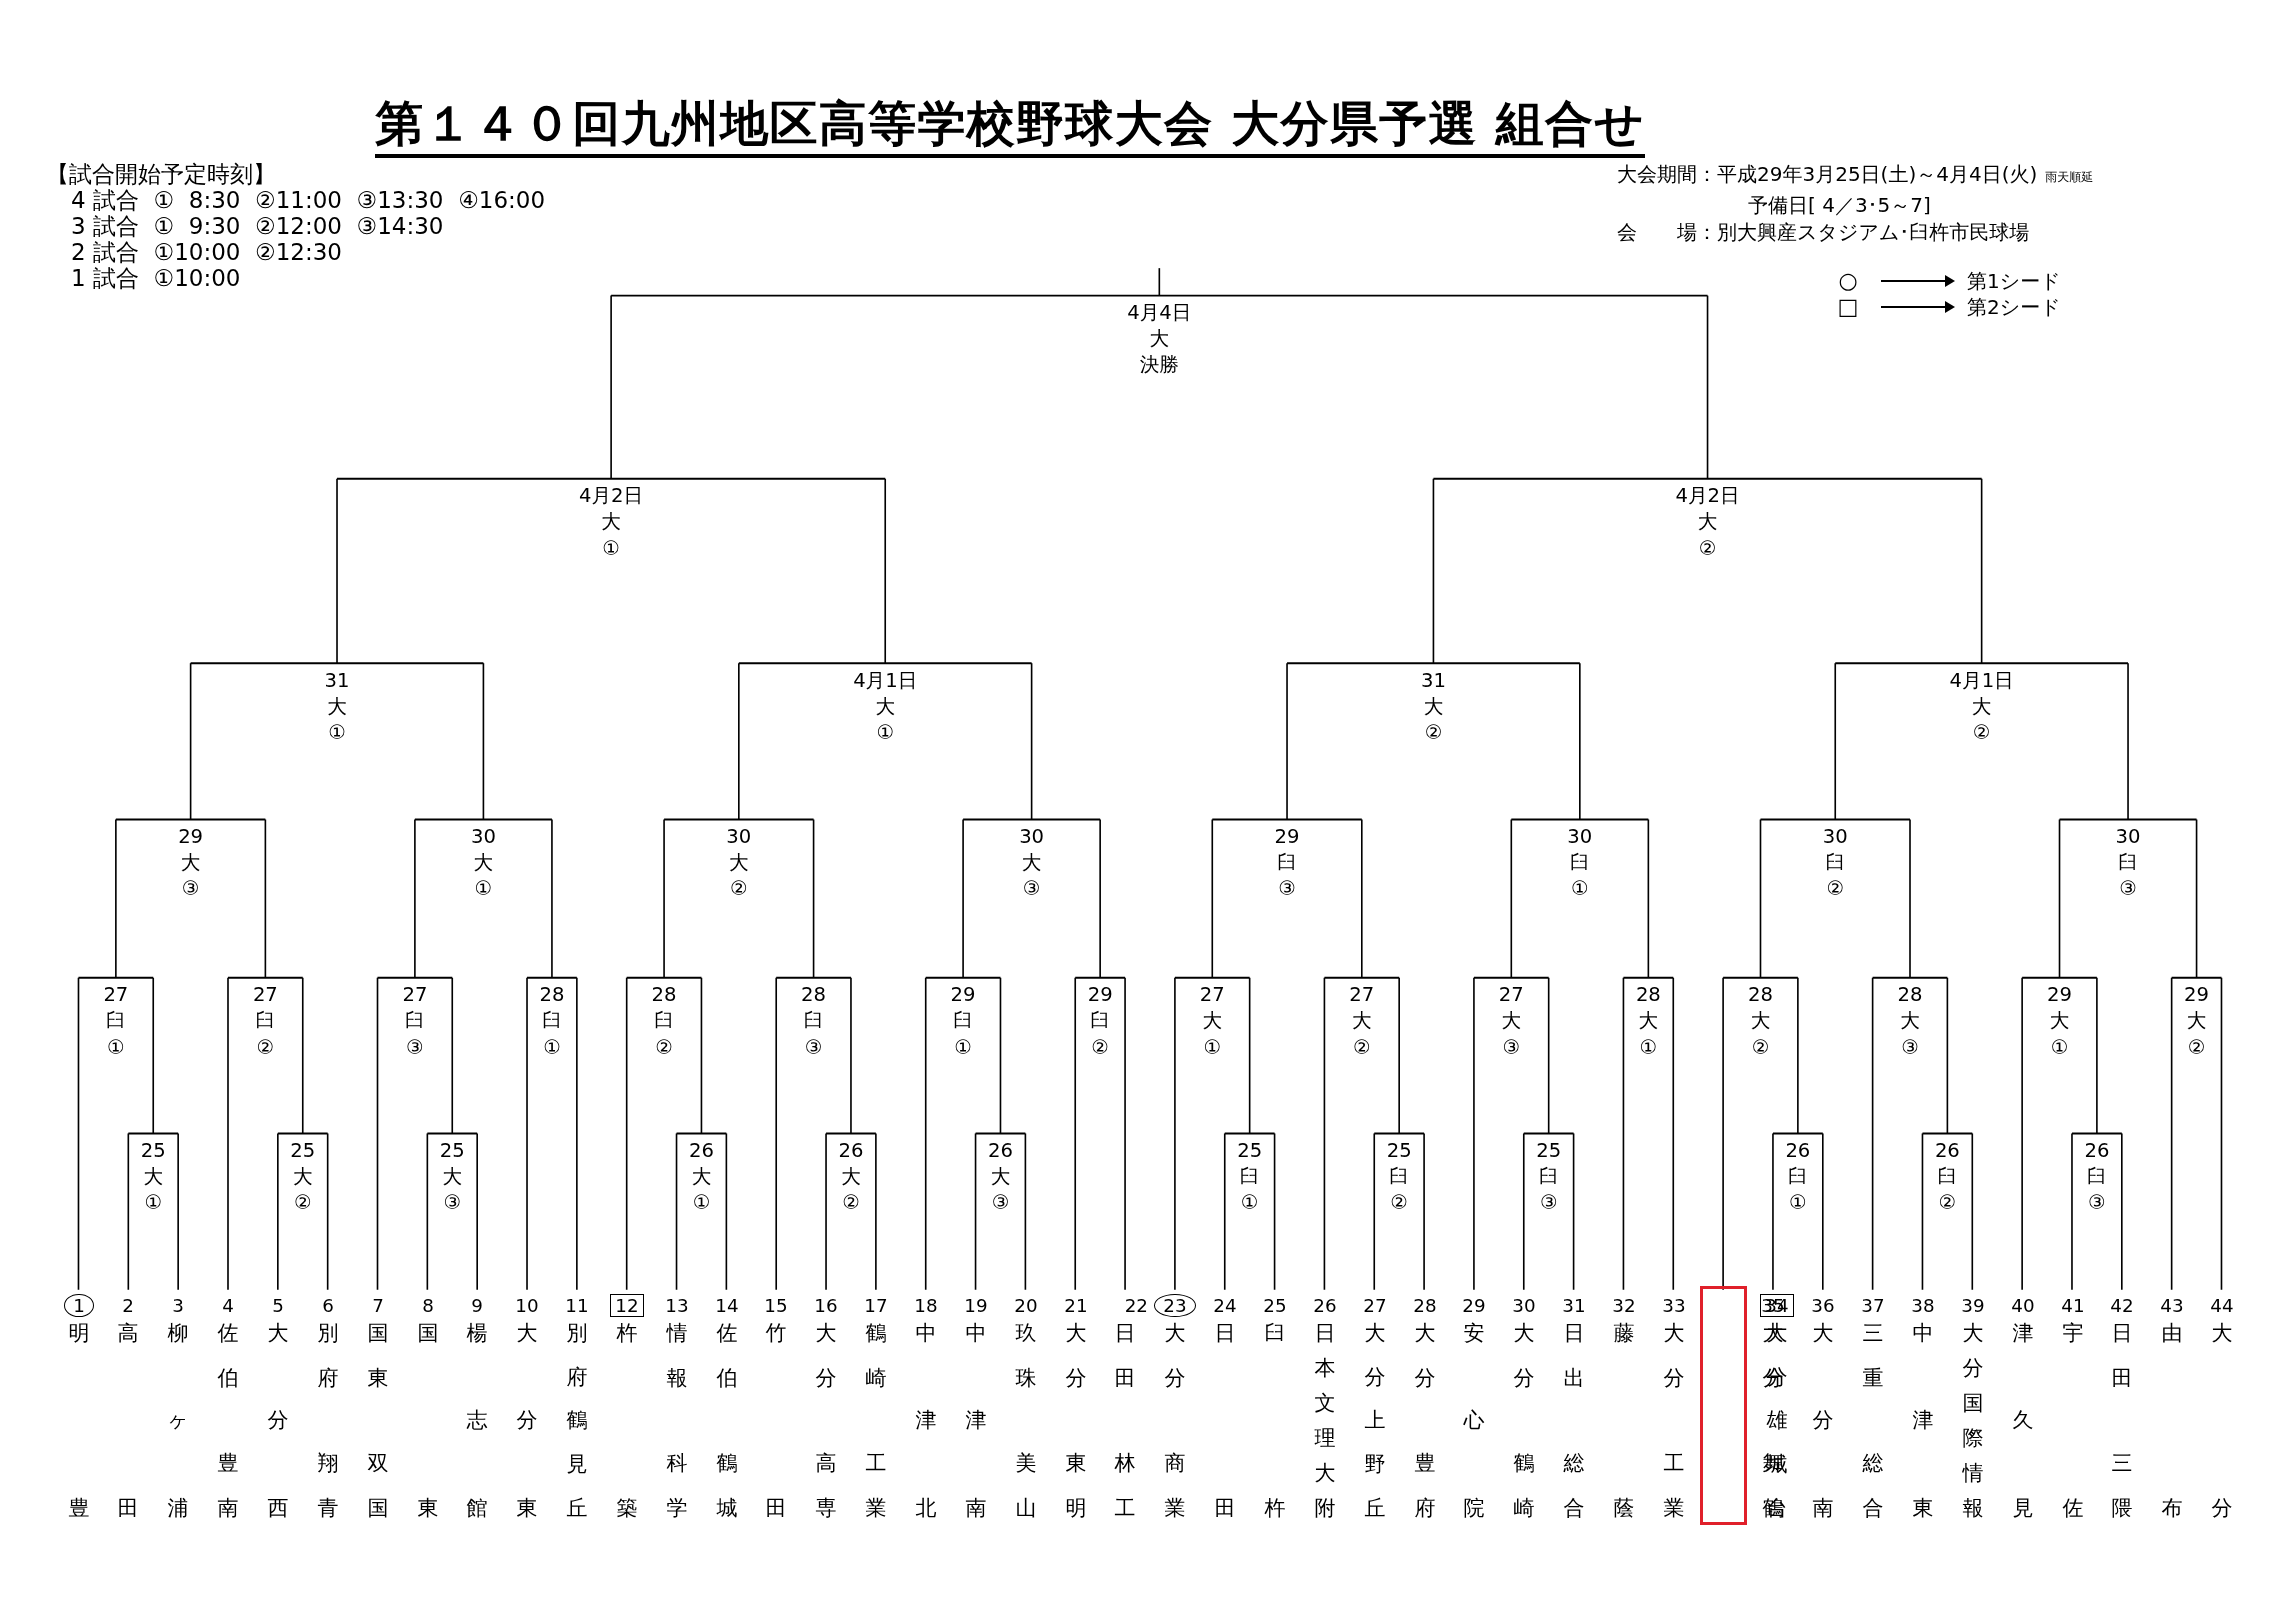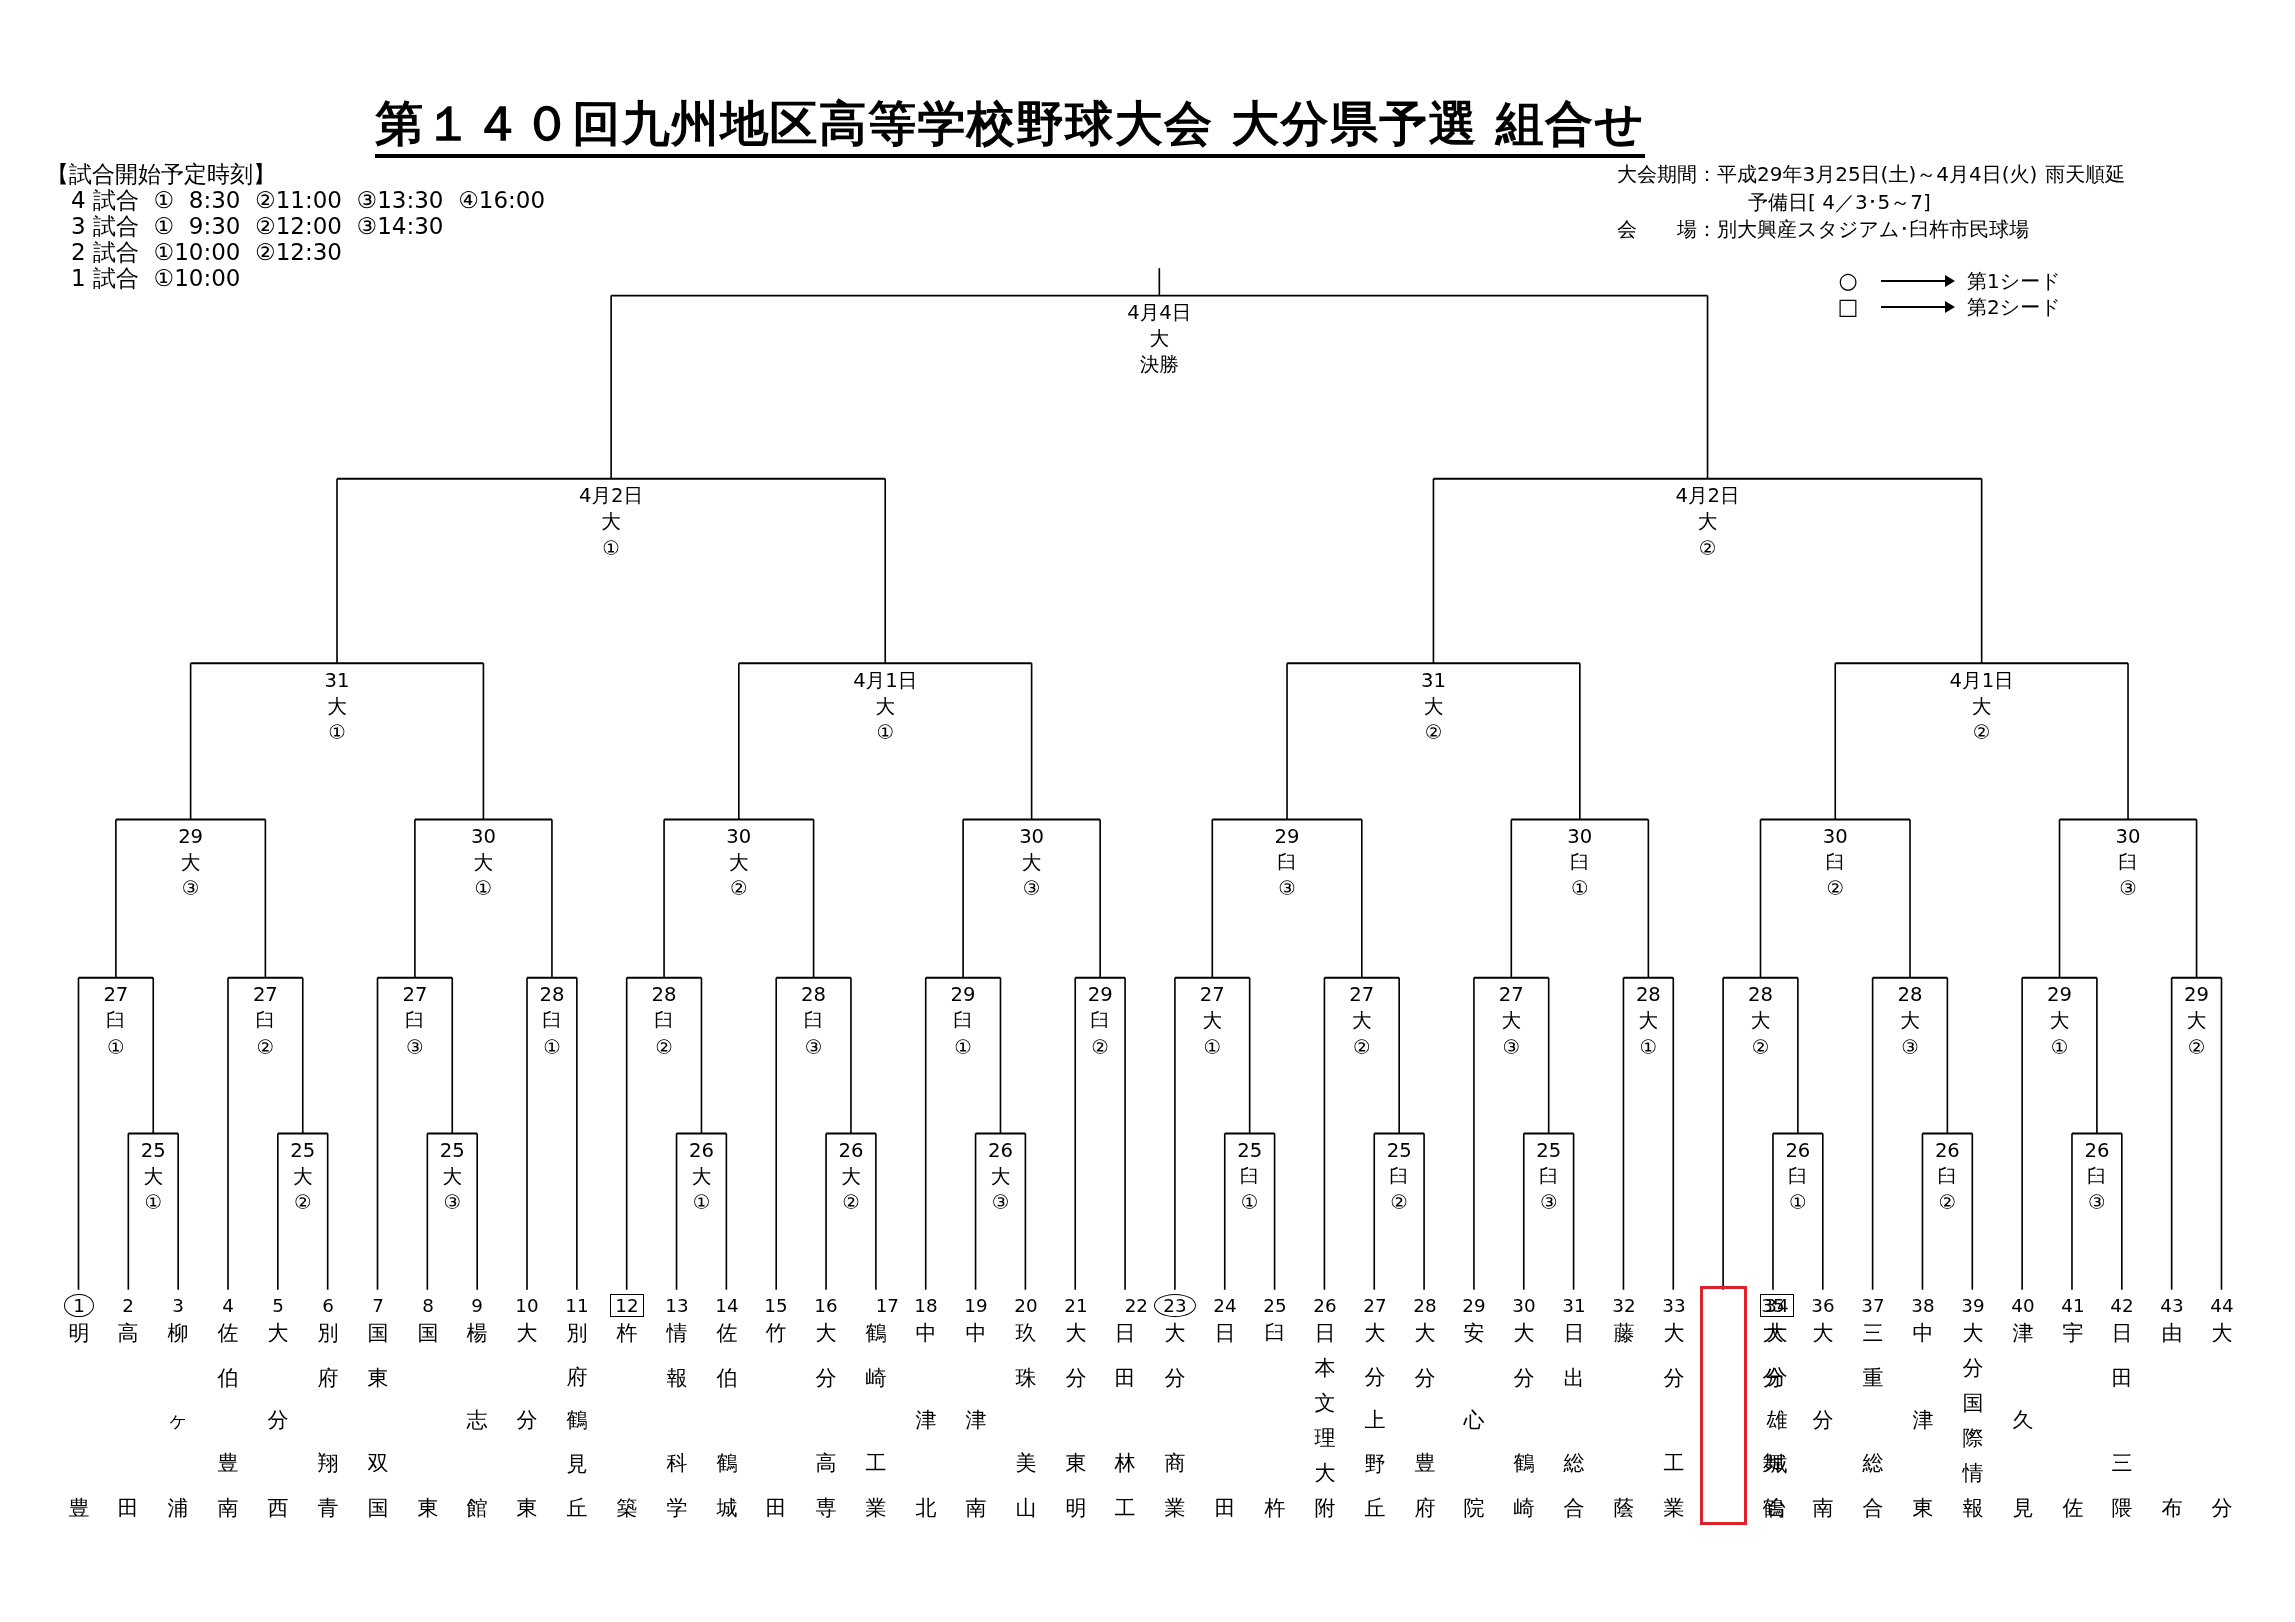--- a/index.html
+++ b/index.html
@@ -4,21 +4,21 @@
 <style>
   html, body { margin: 0; padding: 0; background: #ffffff; }
   body { width: 2295px; height: 1622px; position: relative; overflow: hidden;
          font-family: "DejaVu Sans", "Liberation Sans", sans-serif; color: #000; }
   .title { position: absolute; left: 0; width: 2020px; top: 92px; text-align: center;
            font-size: 48px; font-weight: bold; letter-spacing: 1.3px; }
   .title span { border-bottom: 4.6px solid #000; padding-bottom: 2.6px; }
   .schedule { position: absolute; left: 46px; top: 161px; font-size: 23px; line-height: 26px; }
   .schedule .row { padding-left: 25px; white-space: pre; }
   .info { position: absolute; left: 1617px; top: 161px; font-size: 20px; line-height: 27.5px; }
-  .info .small { font-size: 20px; margin-left: 7.9px; }
+  .info .small { font-size: 12px; margin-left: 7.9px; }
   .info .indent { padding-left: 131px; }
   .legend { position: absolute; left: 1835px; top: 268px; font-size: 20px; line-height: 26px; }
   .legend .lrow { display: flex; align-items: center; height: 26px; }
   .legend .sym { width: 26px; text-align: center; font-size: 22px; }
   .legend .arrow { width: 72px; height: 2.6px; background: #000; margin: 0 14.4px 0 19.6px; position: relative; }
   .legend .arrow::after { content: ""; position: absolute; right: -2.6px; top: -5.2px;
       border-left: 10.5px solid #000; border-top: 6.5px solid transparent; border-bottom: 6.5px solid transparent; }
   svg#bracket { position: absolute; left: 0; top: 0; }
   svg text { font-family: "DejaVu Sans", "Liberation Sans", sans-serif; }
   .team { position: absolute; width: 46px; text-align: center; }
@@ -548,21 +548,21 @@
     <div class="team" style="left: 803px; top: 1294px;">
       <div class="num"><span>16</span></div>
       <div class="name">
         <span>大</span>
         <span>分</span>
         <span>&nbsp;</span>
         <span>高</span>
         <span>専</span>
       </div>
     </div>
-    <div class="team" style="left: 853px; top: 1294px; text-align: right;">
+    <div class="team" style="left: 853px; top: 1294px;">
       <div class="num"><span>17</span></div>
       <div class="name">
         <span>鶴</span>
         <span>崎</span>
         <span>&nbsp;</span>
         <span>工</span>
         <span>業</span>
       </div>
     </div>
     <div class="team" style="left: 903px; top: 1294px;">

